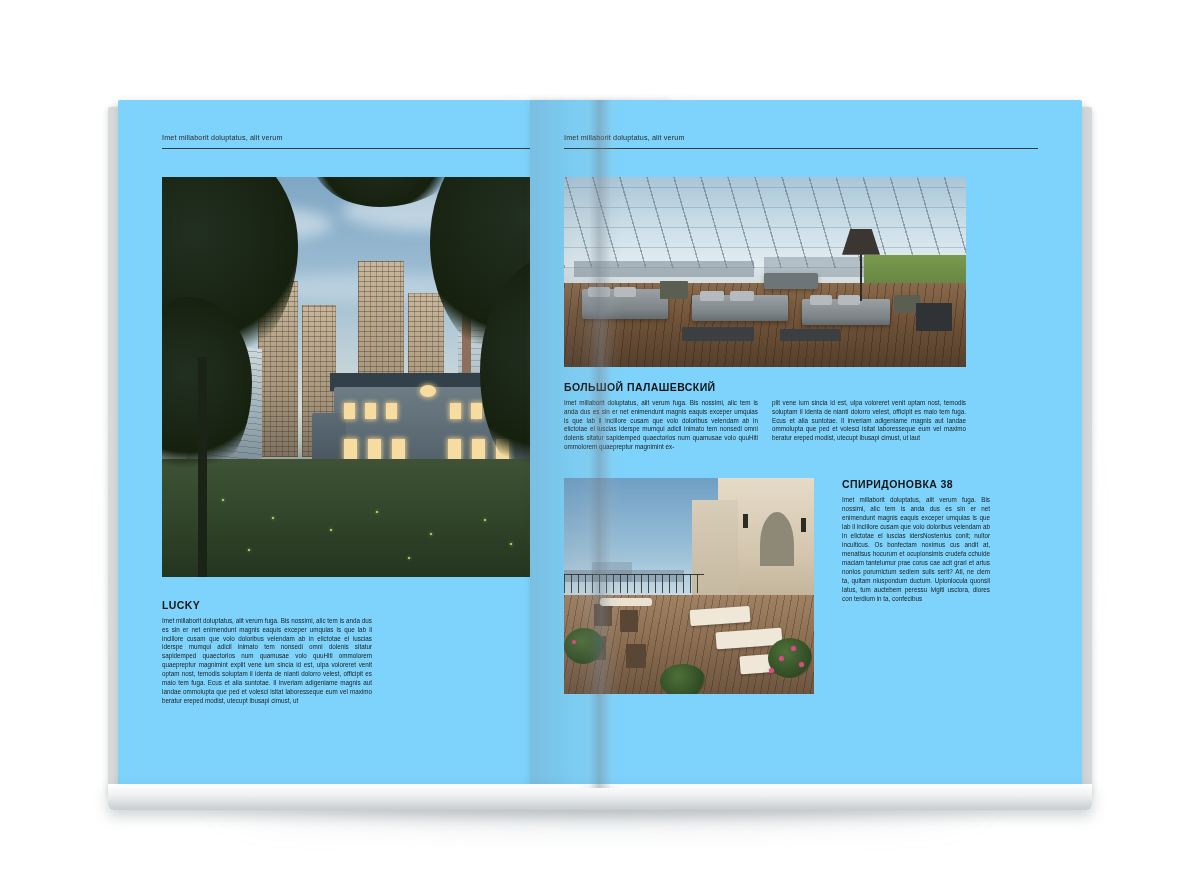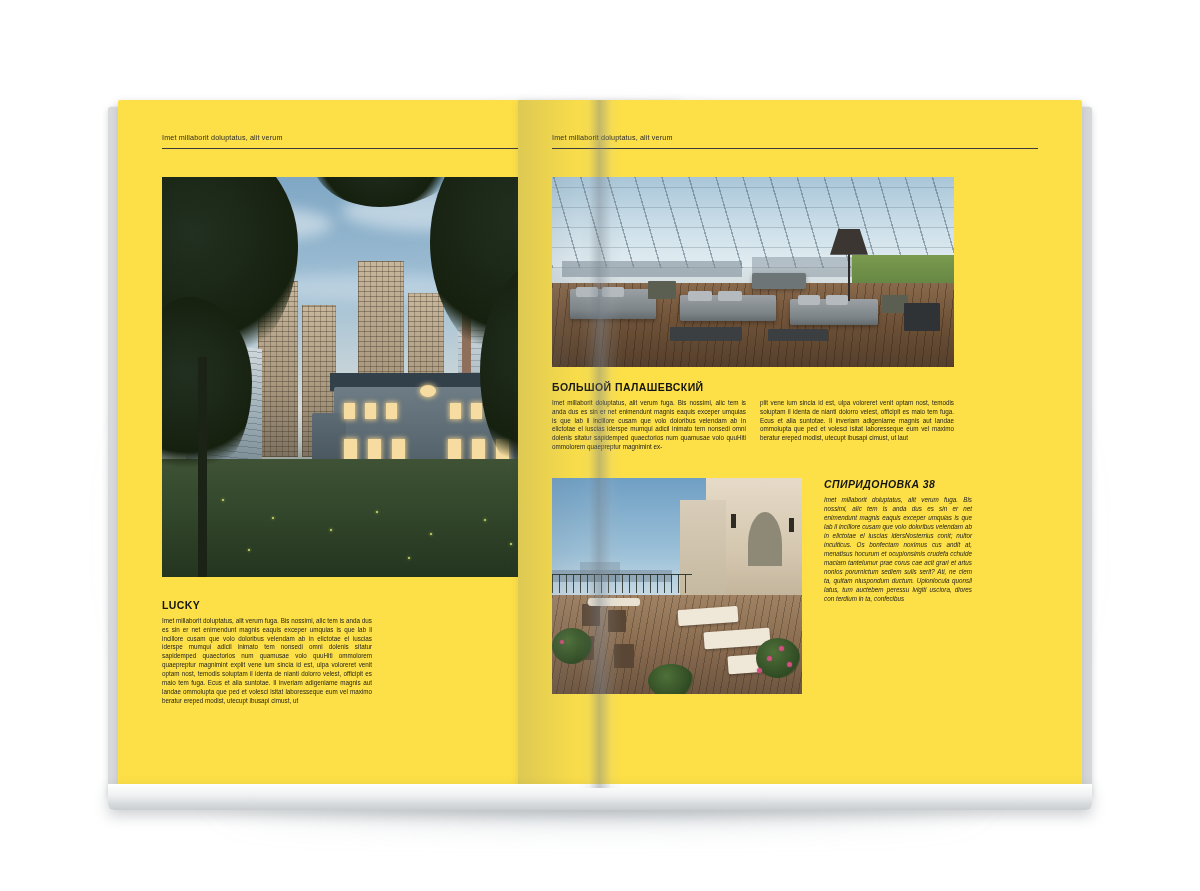--- a/index.html
+++ b/index.html
@@ -69,23 +69,22 @@
     box-shadow: 0 2px 6px rgba(40,50,60,0.20);
     transform: skewY(-0.4deg);
   }
 
   
   .page {
     position: absolute;
     top: 0;
     width: 552px;
     height: 688px;
-    background: #fde047;
+    background: #7dd3fc;
     overflow: hidden;
-    padding-left: 12px;
   }
   .page-left {
     left: 10px;
     border-radius: 2px 0 0 2px;
     box-shadow: -1px 2px 8px rgba(60,70,80,0.18);
   }
   .page-right {
     right: 10px;
     border-radius: 0 2px 2px 0;
     box-shadow: 1px 2px 8px rgba(60,70,80,0.18);
@@ -200,23 +199,22 @@
   .r-block1 { margin-top: 14px; }
   .r-cols {
     display: flex;
     gap: 14px;
     margin-top: 6px;
   }
   .r-col { width: 194px; }
 
   .r-lower {
     display: flex;
-    gap: 22px;
+    gap: 28px;
     margin-top: 26px;
-    font-style: italic;
   }
   .r-fig2 {
     width: 250px;
     height: 216px;
     flex: 0 0 auto;
   }
   .r-side { width: 148px; }
 
   
   .art { position: absolute; inset: 0; }

